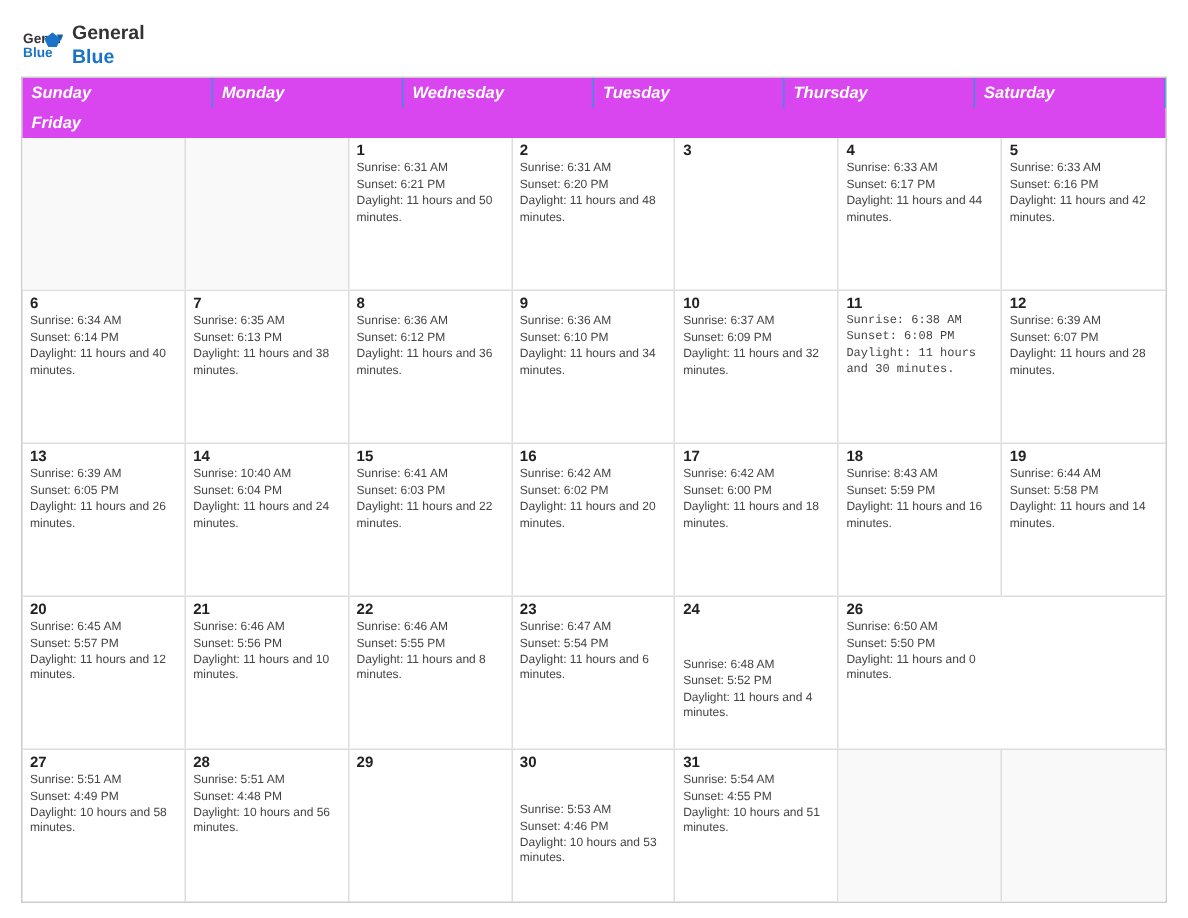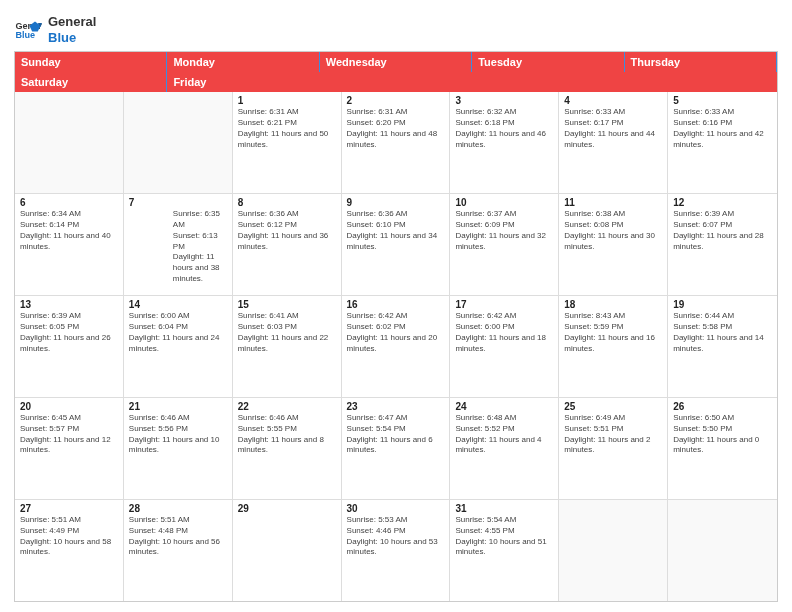--- a/index.html
+++ b/index.html
@@ -48,22 +48,23 @@
       margin-top: 2px;
     }
     .calendar {
       flex: 1;
       display: flex;
       flex-direction: column;
       border: 1px solid #ccc;
     }
     .cal-header {
       display: grid;
-      grid-template-columns: repeat(5, 1fr);
-      background: #ef4444;
+      grid-template-columns: repeat(6, 1fr);
+      background: #d946ef;
+      font-style: italic;
     }
     .cal-header-cell {
       color: #fff;
       font-size: 11px;
       font-weight: bold;
       padding: 4px 6px;
       border-right: 1px solid #3a8de0;
     }
     .cal-header-cell:last-child { border-right: none; }
     .cal-body {
@@ -145,23 +146,20 @@
 Daylight: 11 hours and 50 minutes.</div>
           </div>
           <div class="cal-cell">
             <div class="day-num">2</div>
             <div class="cell-text" style="white-space: pre-line;">Sunrise: 6:31 AM
 Sunset: 6:20 PM
 Daylight: 11 hours and 48 minutes.</div>
           </div>
           <div class="cal-cell">
             <div class="day-num">3</div>
-            <div class="cell-text" style="white-space: pre-line;">Sunrise: 6:32 AM
-Sunset: 6:18 PM
-Daylight: 11 hours and 46 minutes.</div>
           </div>
           <div class="cal-cell">
             <div class="day-num">4</div>
             <div class="cell-text" style="white-space: pre-line;">Sunrise: 6:33 AM
 Sunset: 6:17 PM
 Daylight: 11 hours and 44 minutes.</div>
           </div>
           <div class="cal-cell">
             <div class="day-num">5</div>
             <div class="cell-text" style="white-space: pre-line;">Sunrise: 6:33 AM
@@ -171,21 +169,21 @@
         </div>
         <div class="cal-row">
           <div class="cal-cell">
             <div class="day-num">6</div>
             <div class="cell-text" style="white-space: pre-line;">Sunrise: 6:34 AM
 Sunset: 6:14 PM
 Daylight: 11 hours and 40 minutes.</div>
           </div>
           <div class="cal-cell">
             <div class="day-num">7</div>
-            <div class="cell-text" style="white-space: pre-line; margin-left: 44px;">Sunrise: 6:35 AM
+            <div class="cell-text" style="white-space: pre-line;">Sunrise: 6:35 AM
 Sunset: 6:13 PM
 Daylight: 11 hours and 38 minutes.</div>
           </div>
           <div class="cal-cell">
             <div class="day-num">8</div>
             <div class="cell-text" style="white-space: pre-line;">Sunrise: 6:36 AM
 Sunset: 6:12 PM
 Daylight: 11 hours and 36 minutes.</div>
           </div>
           <div class="cal-cell">
@@ -195,41 +193,41 @@
 Daylight: 11 hours and 34 minutes.</div>
           </div>
           <div class="cal-cell">
             <div class="day-num">10</div>
             <div class="cell-text" style="white-space: pre-line;">Sunrise: 6:37 AM
 Sunset: 6:09 PM
 Daylight: 11 hours and 32 minutes.</div>
           </div>
           <div class="cal-cell">
             <div class="day-num">11</div>
-            <div class="cell-text" style="white-space: pre-line;">Sunrise: 6:38 AM
+            <div class="cell-text" style="white-space: pre-line; font-family: Liberation Mono, monospace;">Sunrise: 6:38 AM
 Sunset: 6:08 PM
 Daylight: 11 hours and 30 minutes.</div>
           </div>
           <div class="cal-cell">
             <div class="day-num">12</div>
             <div class="cell-text" style="white-space: pre-line;">Sunrise: 6:39 AM
 Sunset: 6:07 PM
 Daylight: 11 hours and 28 minutes.</div>
           </div>
         </div>
         <div class="cal-row">
           <div class="cal-cell">
             <div class="day-num">13</div>
             <div class="cell-text" style="white-space: pre-line;">Sunrise: 6:39 AM
 Sunset: 6:05 PM
 Daylight: 11 hours and 26 minutes.</div>
           </div>
           <div class="cal-cell">
             <div class="day-num">14</div>
-            <div class="cell-text" style="white-space: pre-line;">Sunrise: 6:00 AM
+            <div class="cell-text" style="white-space: pre-line;">Sunrise: 10:40 AM
 Sunset: 6:04 PM
 Daylight: 11 hours and 24 minutes.</div>
           </div>
           <div class="cal-cell">
             <div class="day-num">15</div>
             <div class="cell-text" style="white-space: pre-line;">Sunrise: 6:41 AM
 Sunset: 6:03 PM
 Daylight: 11 hours and 22 minutes.</div>
           </div>
           <div class="cal-cell">
@@ -277,29 +275,23 @@
 Daylight: 11 hours and 8 minutes.</div>
           </div>
           <div class="cal-cell">
             <div class="day-num">23</div>
             <div class="cell-text" style="white-space: pre-line;">Sunrise: 6:47 AM
 Sunset: 5:54 PM
 Daylight: 11 hours and 6 minutes.</div>
           </div>
           <div class="cal-cell">
             <div class="day-num">24</div>
-            <div class="cell-text" style="white-space: pre-line;">Sunrise: 6:48 AM
+            <div class="cell-text" style="white-space: pre-line; margin-top: 25px;">Sunrise: 6:48 AM
 Sunset: 5:52 PM
 Daylight: 11 hours and 4 minutes.</div>
-          </div>
-          <div class="cal-cell">
-            <div class="day-num">25</div>
-            <div class="cell-text" style="white-space: pre-line;">Sunrise: 6:49 AM
-Sunset: 5:51 PM
-Daylight: 11 hours and 2 minutes.</div>
           </div>
           <div class="cal-cell">
             <div class="day-num">26</div>
             <div class="cell-text" style="white-space: pre-line;">Sunrise: 6:50 AM
 Sunset: 5:50 PM
 Daylight: 11 hours and 0 minutes.</div>
           </div>
         </div>
         <div class="cal-row">
           <div class="cal-cell">
@@ -312,21 +304,21 @@
             <div class="day-num">28</div>
             <div class="cell-text" style="white-space: pre-line;">Sunrise: 5:51 AM
 Sunset: 4:48 PM
 Daylight: 10 hours and 56 minutes.</div>
           </div>
           <div class="cal-cell">
             <div class="day-num">29</div>
           </div>
           <div class="cal-cell">
             <div class="day-num">30</div>
-            <div class="cell-text" style="white-space: pre-line;">Sunrise: 5:53 AM
+            <div class="cell-text" style="white-space: pre-line; margin-top: 20px;">Sunrise: 5:53 AM
 Sunset: 4:46 PM
 Daylight: 10 hours and 53 minutes.</div>
           </div>
           <div class="cal-cell">
             <div class="day-num">31</div>
             <div class="cell-text" style="white-space: pre-line;">Sunrise: 5:54 AM
 Sunset: 4:55 PM
 Daylight: 10 hours and 51 minutes.</div>
           </div>
           <div class="cal-cell empty"></div>

